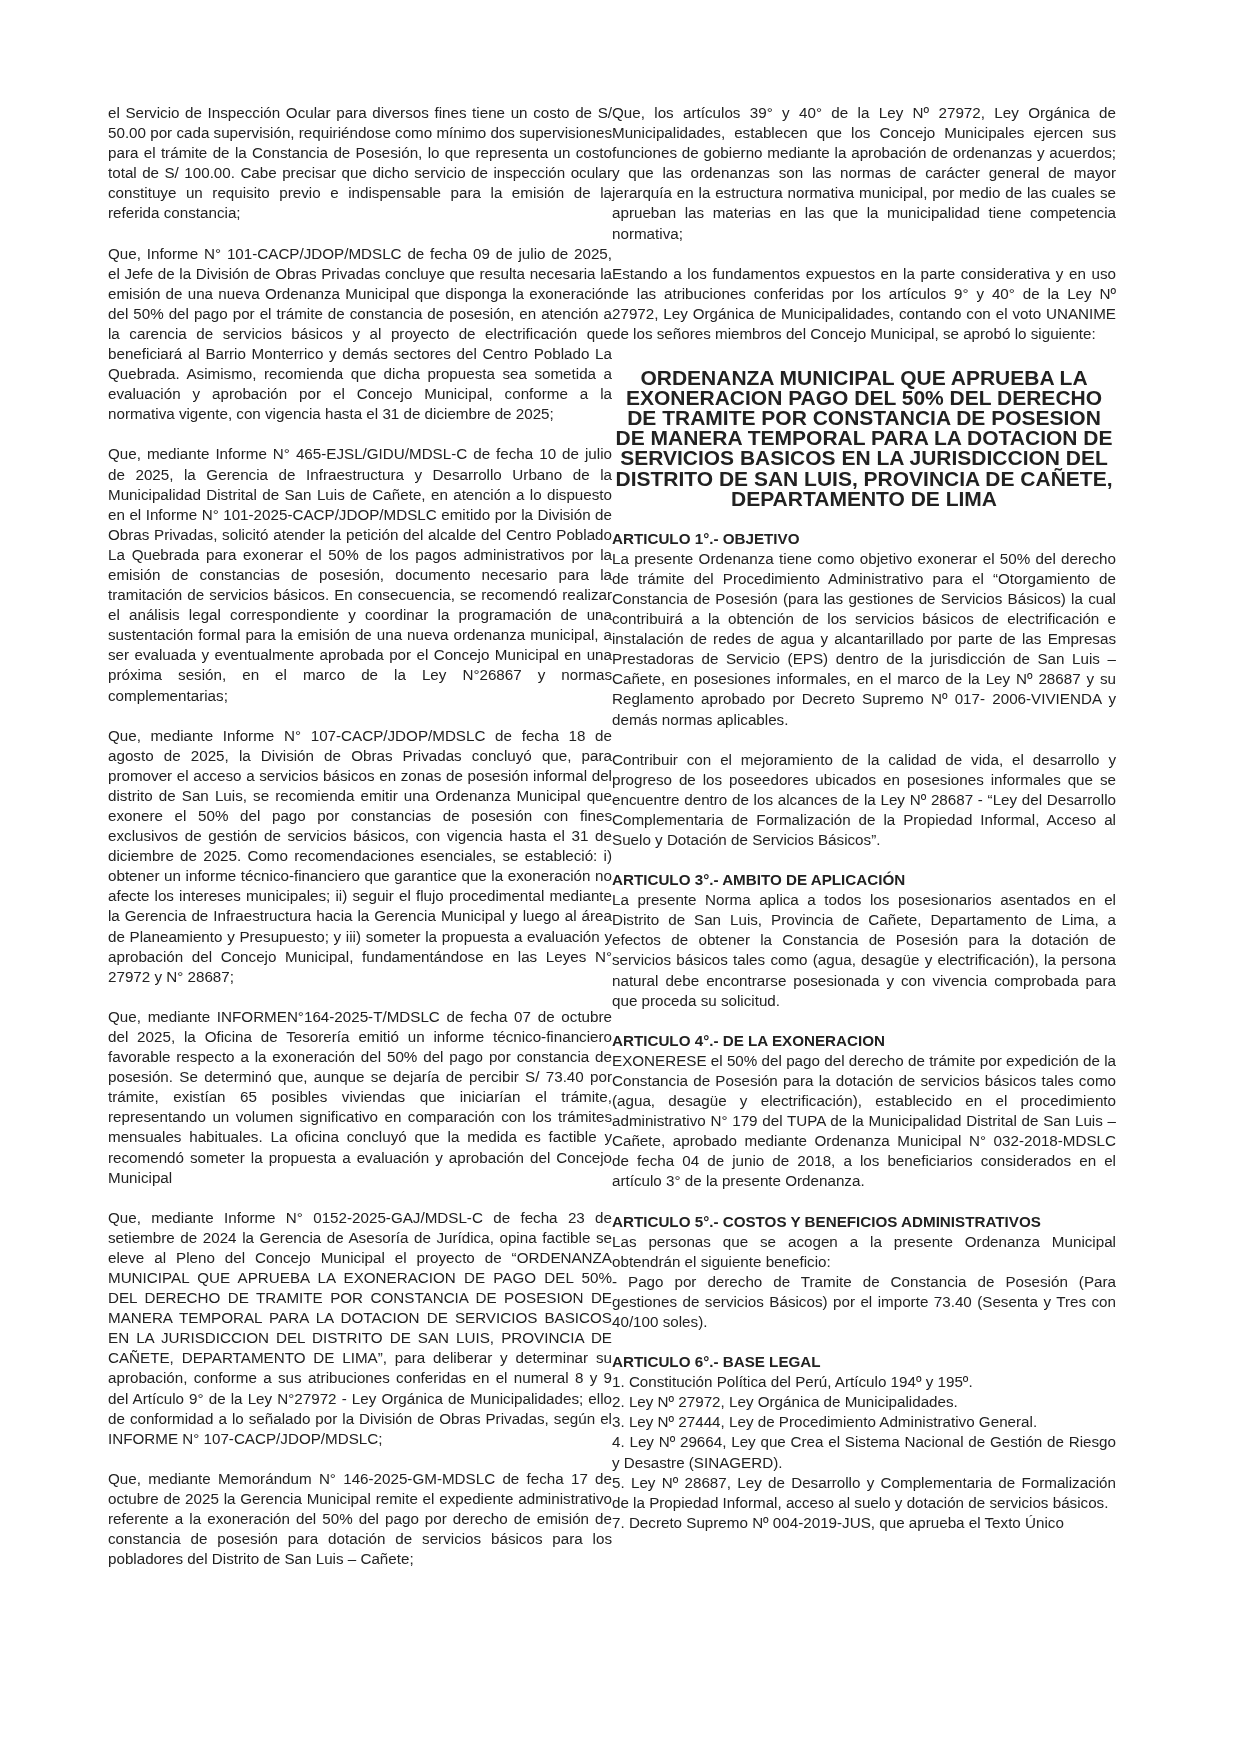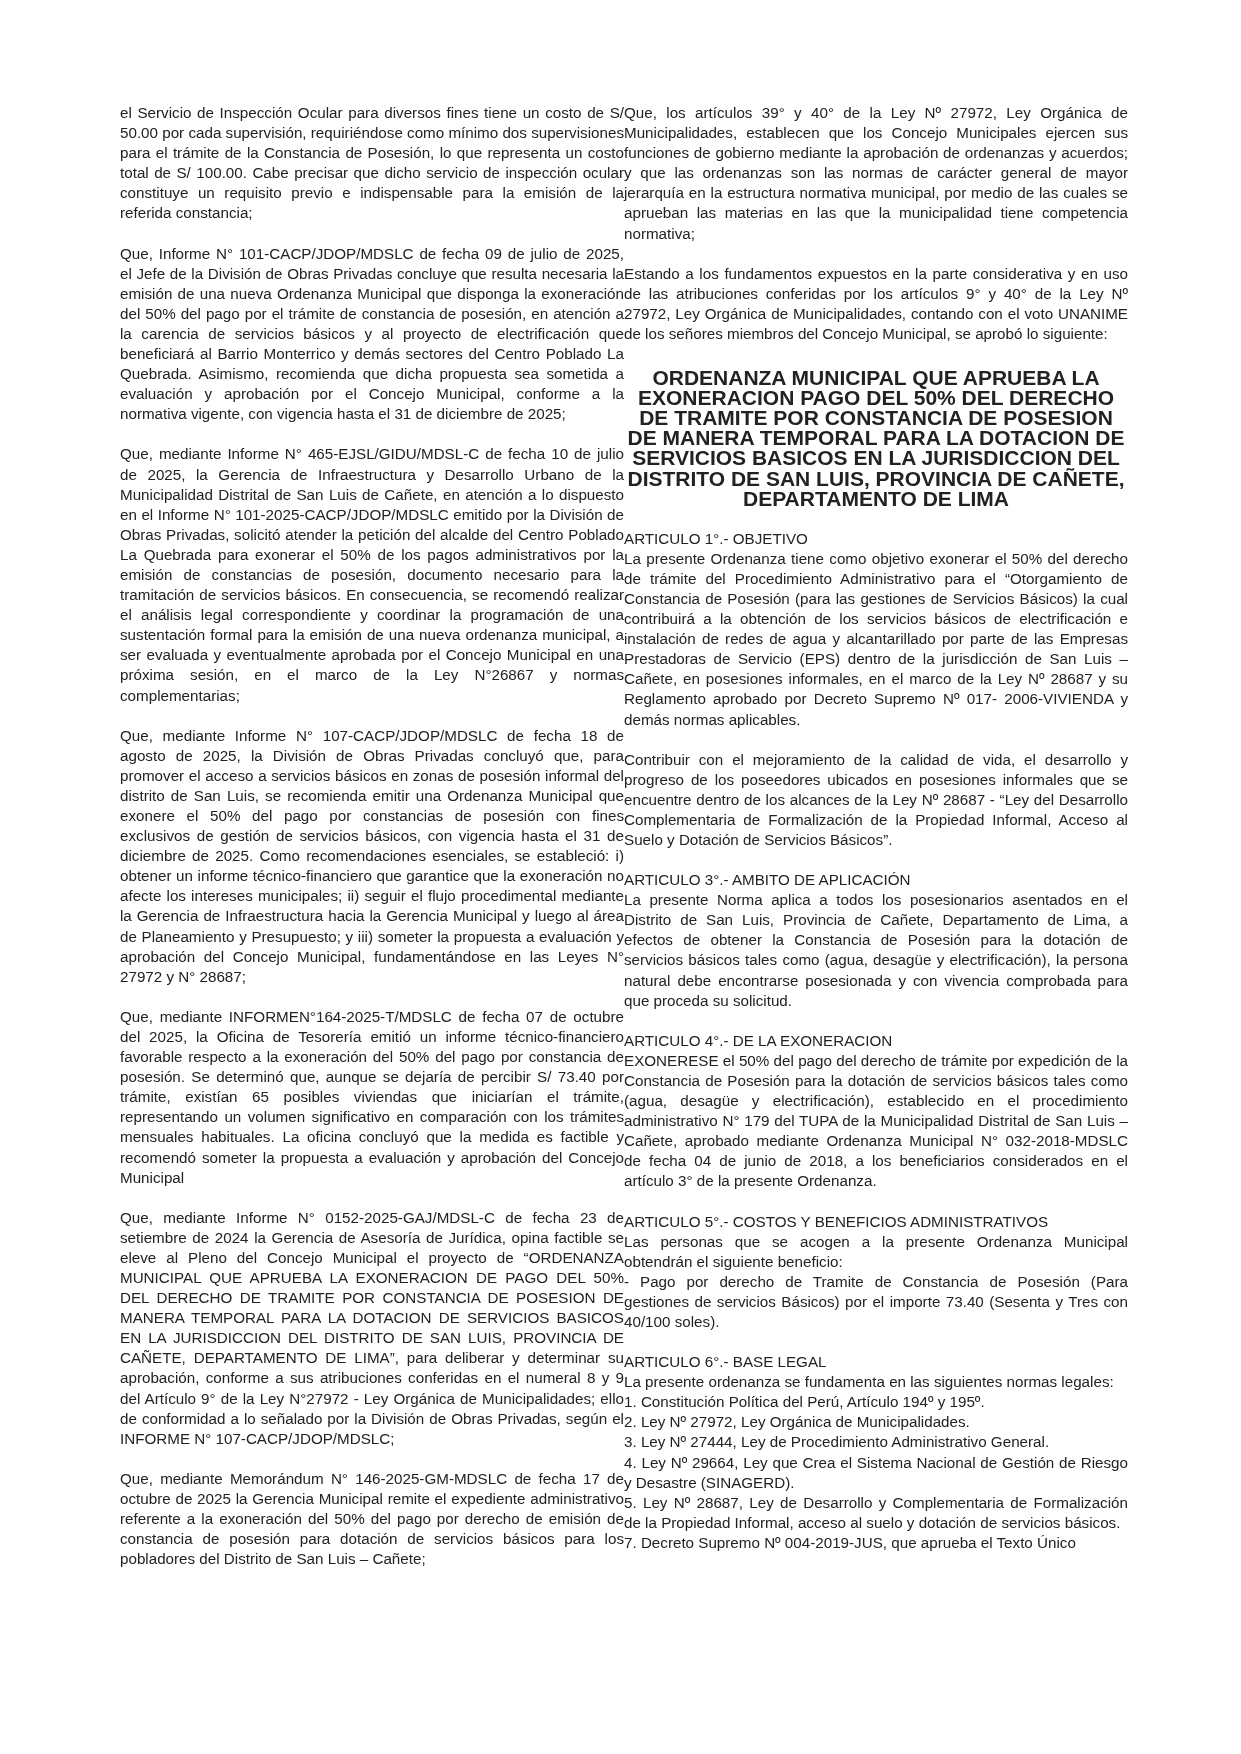--- a/index.html
+++ b/index.html
@@ -19,21 +19,21 @@
       font-family: "Liberation Sans", sans-serif;
       font-weight: bold;
       font-size: 27px;
       letter-spacing: -0.6px;
       transform: scaleX(0.86);
       transform-origin: left center;
       white-space: nowrap;
       line-height: 32px;
       color: #1e1e1e;
     }
-    .columns { display: flex; justify-content: center; }
+    .columns { display: flex; justify-content: flex-start; }
     .col { width: 504px; }
     .col p {
       margin: 0 0 20px 0;
       font-size: 15.2px;
       line-height: 20.1px;
       text-align: justify;
       hyphens: manual;
     }
     .ord-title {
       font-weight: bold;
@@ -41,21 +41,21 @@
       font-size: 21px;
       line-height: 20.1px;
       margin: 0 0 20px 0;
       padding-top: 4px;
     }
     .art { margin-bottom: 20px; }
     .art h3 {
       margin: 0;
       font-size: 15.2px;
       line-height: 20.1px;
-      font-weight: normal;
+      font-weight: bold;
     }
     .art p { margin: 0; }
     .art .list-item {
       font-size: 15.2px; line-height: 20.1px; text-align: justify; margin: 0;
     }
   </style>
 </head>
 <body>
 
 <div class="page">
@@ -97,21 +97,20 @@
       </div>
 
       <div class="art">
         <h3>ARTICULO 5°.- COSTOS Y BENEFICIOS ADMINISTRATIVOS</h3>
         <p>Las personas que se acogen a la presente Ordenanza Municipal obtendrán el siguiente beneficio:</p>
         <p class="list-item">- Pago por derecho de Tramite de Constancia de Posesión (Para gestiones de servicios Básicos) por el importe 73.40 (Sesenta y Tres con 40/100 soles).</p>
       </div>
 
       <div class="art">
         <h3>ARTICULO 6°.- BASE LEGAL</h3>
-        <p>La presente ordenanza se fundamenta en las siguientes normas legales:</p>
         <p class="list-item">1. Constitución Política del Perú, Artículo 194º y 195º.</p>
         <p class="list-item">2. Ley Nº 27972, Ley Orgánica de Municipalidades.</p>
         <p class="list-item">3. Ley Nº 27444, Ley de Procedimiento Administrativo General.</p>
         <p class="list-item">4. Ley Nº 29664, Ley que Crea el Sistema Nacional de Gestión de Riesgo y Desastre (SINAGERD).</p>
         <p class="list-item">5. Ley Nº 28687, Ley de Desarrollo y Complementaria de Formalización de la Propiedad Informal, acceso al suelo y dotación de servicios básicos.</p>
         <p class="list-item">7. Decreto Supremo Nº 004-2019-JUS, que aprueba el Texto Único</p>
       </div>
     </div>
   </div>
 </div>

